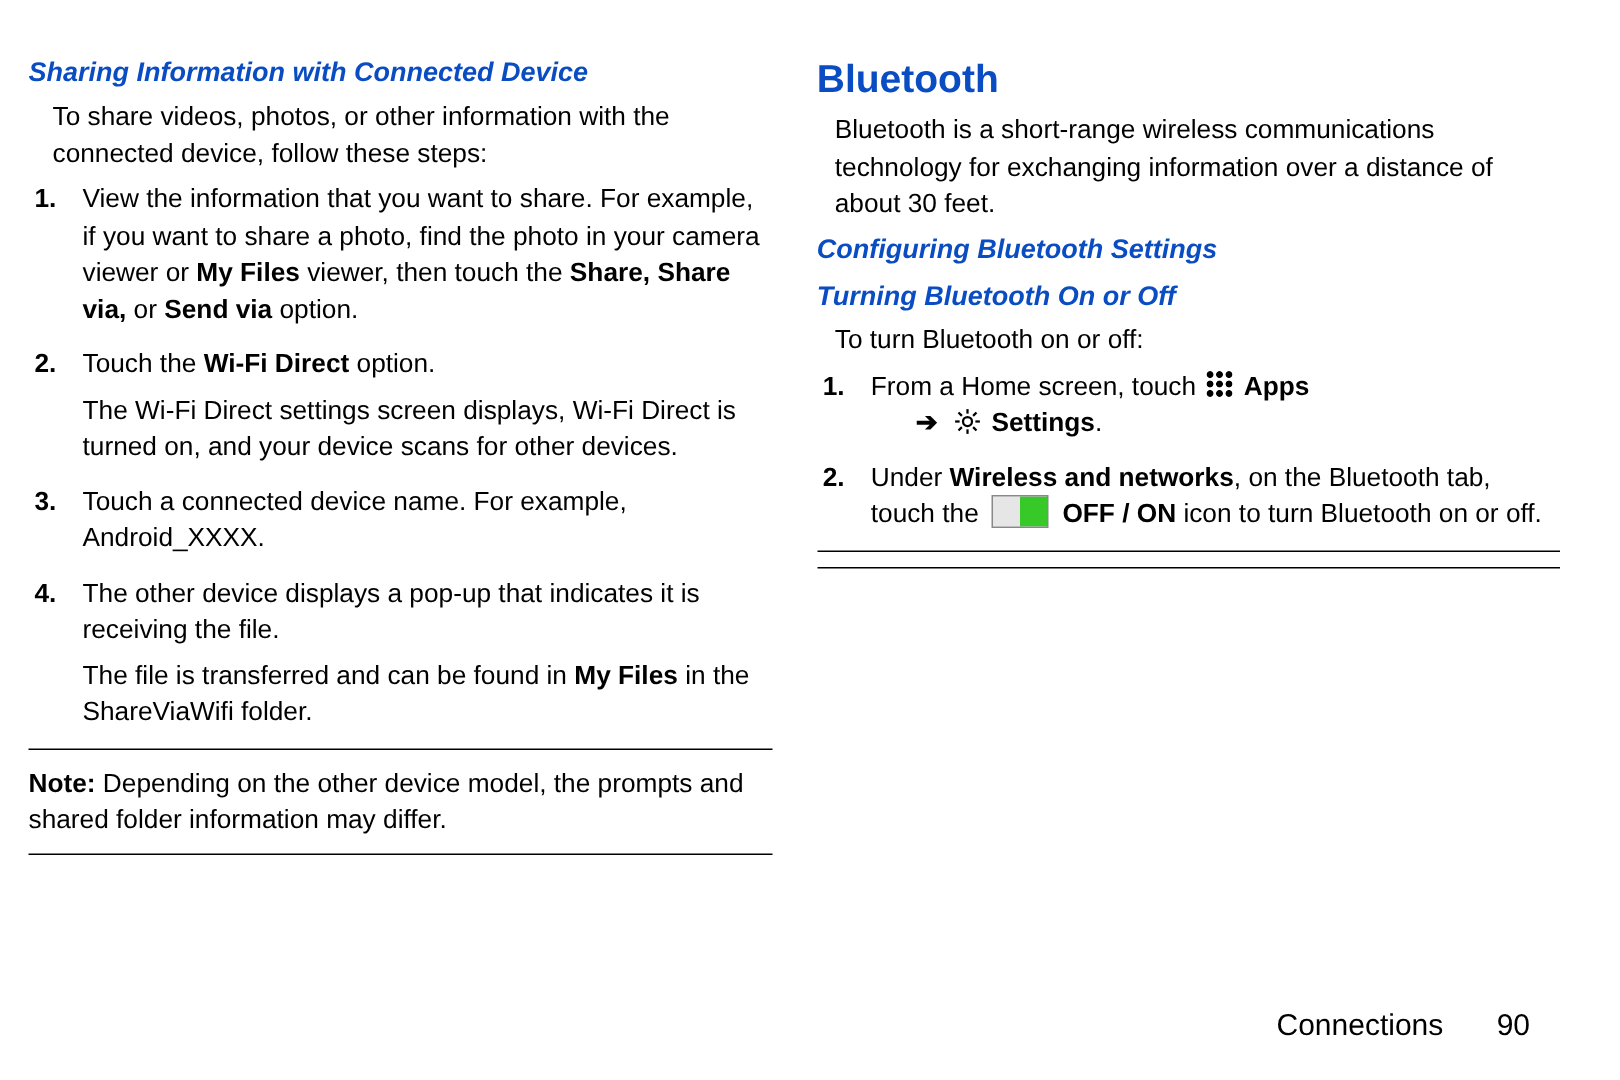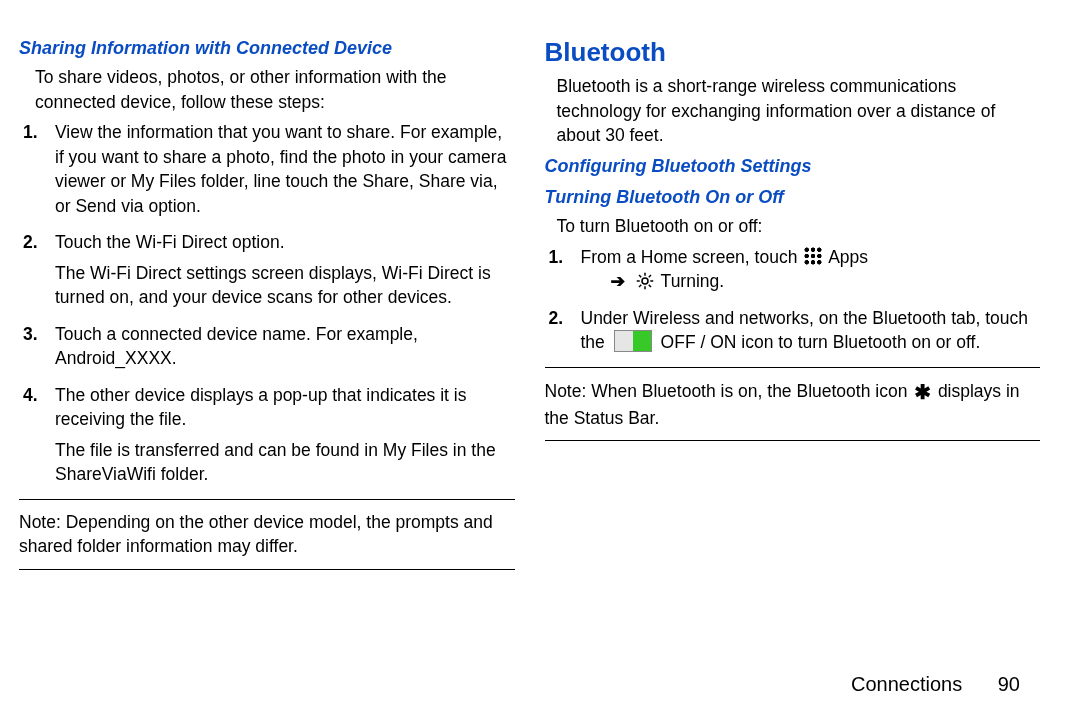--- a/index.html
+++ b/index.html
@@ -58,21 +58,21 @@
     top: 0;
     font-weight: bold;
   }
   .cont { margin-top: 6px; }
   .hr {
     border: none;
     border-top: 1.5px solid #000;
     margin: 10px 0;
   }
   .note-block { margin: 8px 0 4px 0; }
-  .bold { font-weight: normal; }
+  .bold { font-weight: bold; }
   .italic { font-style: italic; }
   .apps-icon {
     display: inline-block;
     vertical-align: -2px;
     width: 18px;
     height: 18px;
     position: relative;
     margin: 0 2px;
   }
   .apps-icon::before {
@@ -133,21 +133,21 @@
 </head>
 <body>
 
 <div class="page">
 
   <div class="col">
     <div class="h-blue">Sharing Information with Connected Device</div>
     <p class="body-indent">To share videos, photos, or other information with the connected device, follow these steps:</p>
     <ol>
       <li>
-        <span>View the information that you want to share. For example, if you want to share a photo, find the photo in your camera viewer or </span><span class="bold">My Files</span><span> folder, line touch the </span><span class="bold">Share, Share via,</span><span> or </span><span class="bold">Send via</span><span> option.</span>
+        <span>View the information that you want to share. For example, if you want to share a photo, find the photo in your camera viewer or </span><span class="bold">My Files</span><span> viewer, then touch the </span><span class="bold">Share, Share via,</span><span> or </span><span class="bold">Send via</span><span> option.</span>
       </li>
       <li>
         <span>Touch the </span><span class="bold">Wi-Fi Direct</span><span> option.</span>
         <div class="cont">The Wi-Fi Direct settings screen displays, Wi-Fi Direct is turned on, and your device scans for other devices.</div>
       </li>
       <li>Touch a connected device name. For example, Android_XXXX.</li>
       <li>
         <span>The other device displays a pop-up that indicates it is receiving the file.</span>
         <div class="cont">
           <span>The file is transferred and can be found in </span><span class="bold">My Files</span><span> in the ShareViaWifi folder.</span>
@@ -182,31 +182,28 @@
                 <line x1="12" y1="19" x2="12" y2="23"></line>
                 <line x1="1" y1="12" x2="5" y2="12"></line>
                 <line x1="19" y1="12" x2="23" y2="12"></line>
                 <line x1="4" y1="4" x2="7" y2="7"></line>
                 <line x1="17" y1="17" x2="20" y2="20"></line>
                 <line x1="4" y1="20" x2="7" y2="17"></line>
                 <line x1="17" y1="7" x2="20" y2="4"></line>
               </g>
             </svg>
         </span>
-        <span class="bold">Turning</span><span>.</span>
+        <span class="bold">Settings</span><span>.</span>
       </li>
       <li>
         <span>Under </span><span class="bold">Wireless and networks</span><span>, on the Bluetooth tab, touch the </span><span class="toggle-icon"></span>
         <span class="bold">OFF / ON</span><span> icon to turn Bluetooth on or off.</span>
       </li>
     </ol>
     <hr class="hr">
-    <p class="note-block">
-      <span class="bold">Note:</span><span> When Bluetooth is on, the </span><span class="bold">Bluetooth</span><span> icon </span><span class="bt-icon">✱</span><span> displays in the Status Bar.</span>
-    </p>
     <hr class="hr">
   </div>
 </div>
 
 <div class="footer">
   <span>Connections</span>
   <span class="pg">90</span>
 </div>
 
 </body></html>

